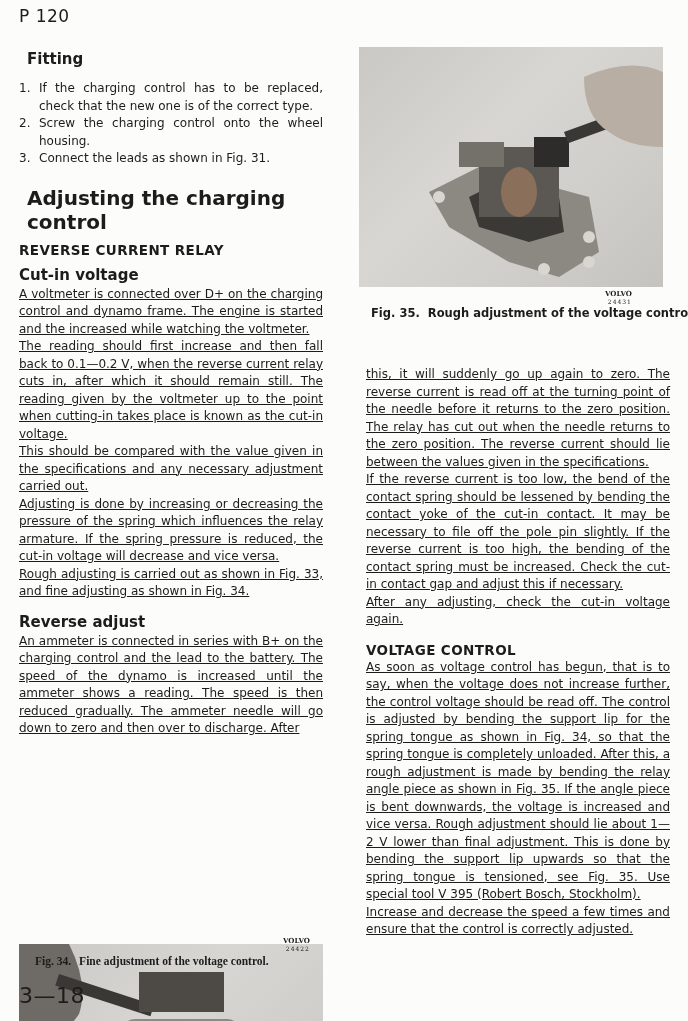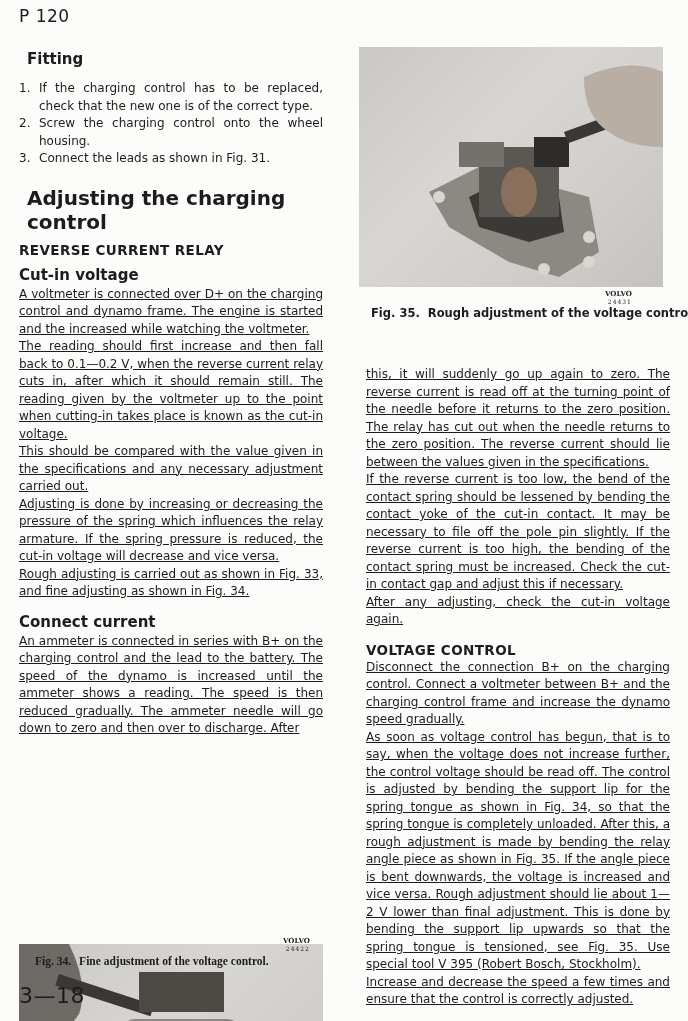--- a/index.html
+++ b/index.html
@@ -59,21 +59,21 @@
   <h3>REVERSE CURRENT RELAY</h3>
   <div style="height:8px"></div>
   <h4>Cut-in voltage</h4>
   <div style="height:2px"></div>
   <p>A voltmeter is connected over D+ on the charging control and dynamo frame. The engine is started and the increased while watching the voltmeter.</p>
   <p>The reading should first increase and then fall back to 0.1—0.2 V, when the reverse current relay cuts in, after which it should remain still. The reading given by the voltmeter up to the point when cutting-in takes place is known as the cut-in voltage.</p>
   <p>This should be compared with the value given in the specifications and any necessary adjustment carried out.</p>
   <p>Adjusting is done by increasing or decreasing the pressure of the spring which influences the relay armature. If the spring pressure is reduced, the cut-in voltage will decrease and vice versa.</p>
   <p>Rough adjusting is carried out as shown in Fig. 33, and fine adjusting as shown in Fig. 34.</p>
   <div style="height:12px"></div>
-  <h4>Connect current</h4>
+  <h4>Reverse adjust</h4>
   <div style="height:2px"></div>
   <p>An ammeter is connected in series with B+ on the charging control and the lead to the battery. The speed of the dynamo is increased until the ammeter shows a reading. The speed is then reduced gradually. The ammeter needle will go down to zero and then over to discharge. After</p>
 </div>
 
 <div class="figure photo fig35">
   <svg width="304" height="240" viewBox="0 0 304 240">
     <path d="M 70 145 L 120 120 L 230 150 L 240 205 L 200 230 L 150 215 L 90 180 Z" fill="#8c8983"></path>
     <path d="M 110 150 L 140 135 L 200 150 L 205 185 L 170 195 L 120 180 Z" fill="#3b3936"></path>
     <rect x="120" y="100" width="80" height="70" fill="#5b5853"></rect>
     <ellipse cx="160" cy="145" rx="18" ry="25" fill="#8a6f5a"></ellipse>
@@ -95,21 +95,20 @@
   <span>Fig. 35.</span><span>Rough adjustment of the voltage control.</span>
 </div>
 
 <div class="col col-right">
   <p>this, it will suddenly go up again to zero. The reverse current is read off at the turning point of the needle before it returns to the zero position. The relay has cut out when the needle returns to the zero position. The reverse current should lie between the values given in the specifications.</p>
   <p>If the reverse current is too low, the bend of the contact spring should be lessened by bending the contact yoke of the cut-in contact. It may be necessary to file off the pole pin slightly. If the reverse current is too high, the bending of the contact spring must be increased. Check the cut-in contact gap and adjust this if necessary.</p>
   <p>After any adjusting, check the cut-in voltage again.</p>
   <div style="height:13px"></div>
   <h3>VOLTAGE CONTROL</h3>
   <div style="height:1px"></div>
-  <p>Disconnect the connection B+ on the charging control. Connect a voltmeter between B+ and the charging control frame and increase the dynamo speed gradually.</p>
   <p>As soon as voltage control has begun, that is to say, when the voltage does not increase further, the control voltage should be read off. The control is adjusted by bending the support lip for the spring tongue as shown in Fig. 34, so that the spring tongue is completely unloaded. After this, a rough adjustment is made by bending the relay angle piece as shown in Fig. 35. If the angle piece is bent downwards, the voltage is increased and vice versa. Rough adjustment should lie about 1—2 V lower than final adjustment. This is done by bending the support lip upwards so that the spring tongue is tensioned, see Fig. 35. Use special tool V 395 (Robert Bosch, Stockholm).</p>
   <p>Increase and decrease the speed a few times and ensure that the control is correctly adjusted.</p>
 </div>
 
 <div class="figure photo fig34">
   <svg width="304" height="234" viewBox="0 0 304 234">
     <path d="M 0 0 L 50 0 Q 70 40 60 70 Q 40 100 0 100 Z" fill="#6e6a65"></path>
     <rect x="40" y="30" width="100" height="12" fill="#3a3835" transform="rotate(18 40 30)"></rect>
     <rect x="102" y="75" width="120" height="80" rx="14" fill="#8d8a85"></rect>
     <rect x="110" y="82" width="104" height="62" rx="10" fill="#2f2d2b"></rect>

